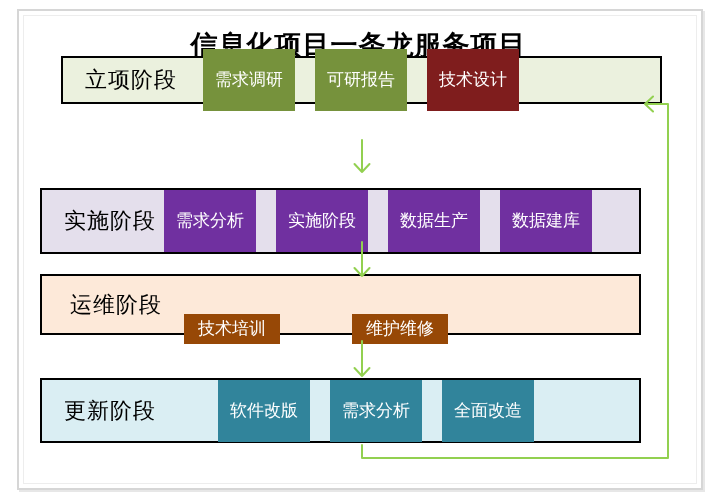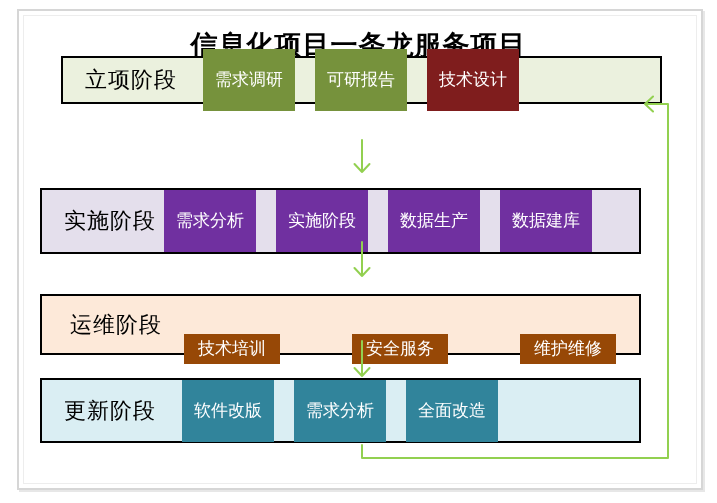--- a/index.html
+++ b/index.html
@@ -44,25 +44,25 @@
   .chip {
     font-family: "Liberation Serif", serif;
     font-size: 17px; color: #ffffff;
     padding: 20px 12px; white-space: nowrap;
     line-height: 22px;
   }
   #phase-0 { top: 56px;  height: 48px; margin-left: 21px; }
   #phase-0 .label { width: 118px; }
   #phase-1 { top: 188px; height: 66px; }
   #phase-1 .label { width: 100px; }
-  #phase-2 { top: 294px; height: 61px; padding-left: 28px; }
+  #phase-2 { top: 274px; height: 61px; padding-left: 28px; }
   #phase-2 .label { width: 114px; }
   #phase-2 .chips { gap: 72px; }
   #phase-2 .chip  { padding: 4px 14px; margin-top: 48px; }
-  #phase-3 { top: 378px; height: 65px; }
+  #phase-3 { top: 378px; height: 65px; gap: 36px; }
   #phase-3 .label { width: 118px; }
   svg.connectors {
     position: absolute; left: 0; top: 0;
     pointer-events: none;
   }
 </style>
 </head>
 <body>
 
 <div class="frame">
@@ -87,21 +87,20 @@
     <span class="chip" style="background: rgb(112, 48, 160);">实施阶段</span>
     <span class="chip" style="background: rgb(112, 48, 160);">数据生产</span>
     <span class="chip" style="background: rgb(112, 48, 160);">数据建库</span>
   </div>
 </div>
 
 <div class="phase" id="phase-2" style="background: rgb(253, 233, 217);">
   <span class="label">运维阶段</span>
   <div class="chips">
     <span class="chip" style="background: rgb(151, 72, 6);">技术培训</span>
-    <span class="chip" style="background: rgb(151, 72, 6);">安全服务</span>
     <span class="chip" style="background: rgb(151, 72, 6);">维护维修</span>
   </div>
 </div>
 
 <div class="phase" id="phase-3" style="background: rgb(218, 238, 243);">
   <span class="label">更新阶段</span>
   <div class="chips">
     <span class="chip" style="background: rgb(49, 132, 155);">软件改版</span>
     <span class="chip" style="background: rgb(49, 132, 155);">需求分析</span>
     <span class="chip" style="background: rgb(49, 132, 155);">全面改造</span>

